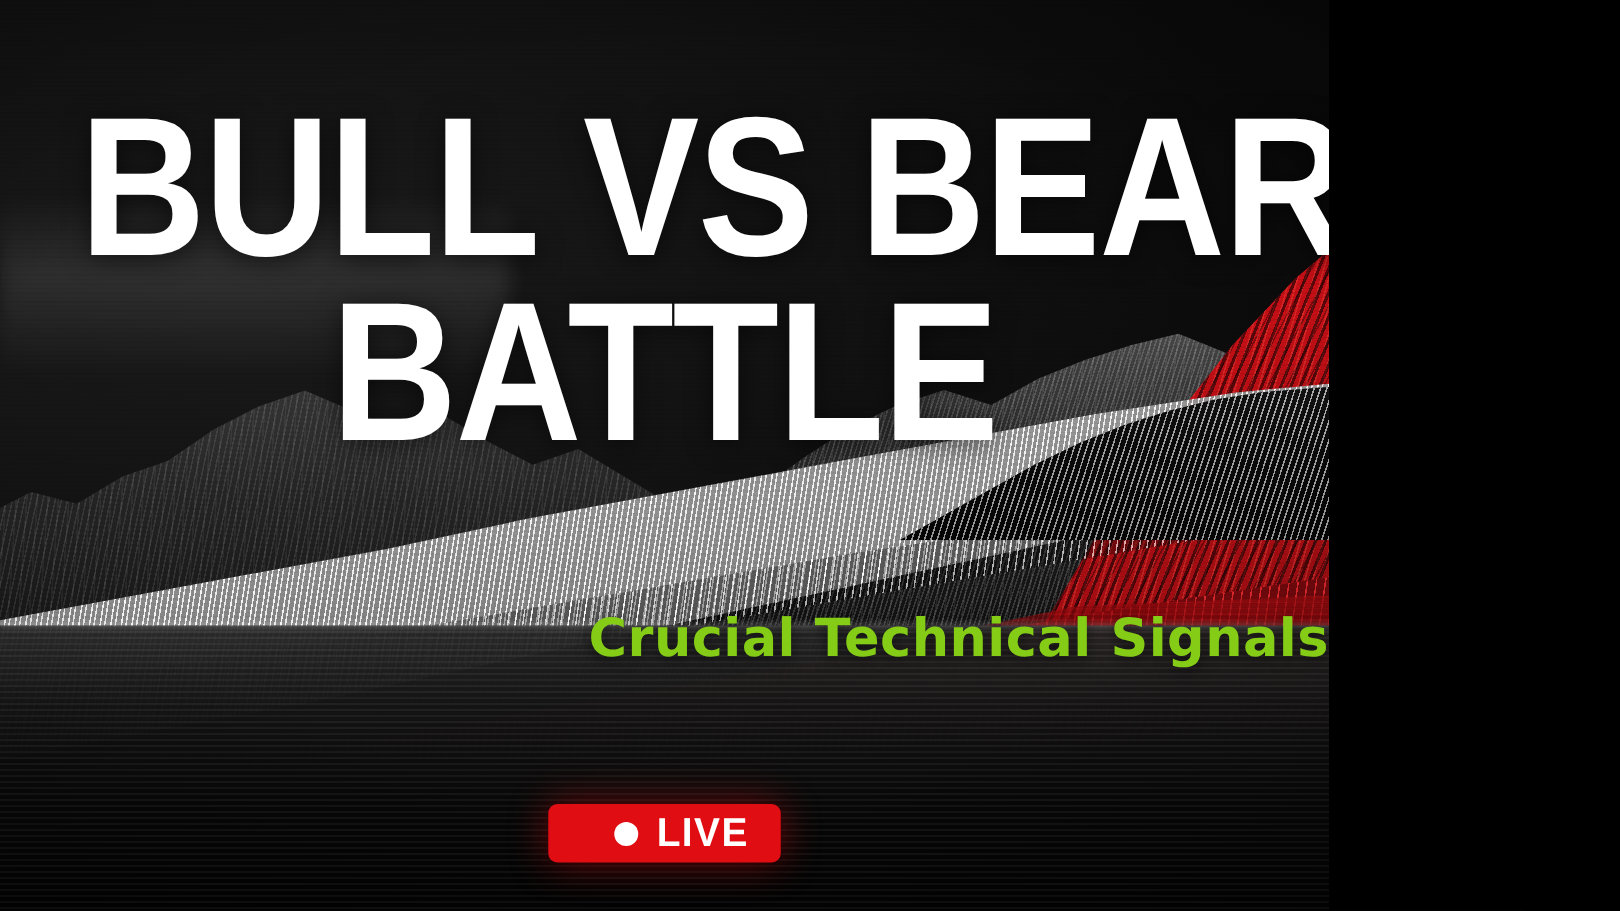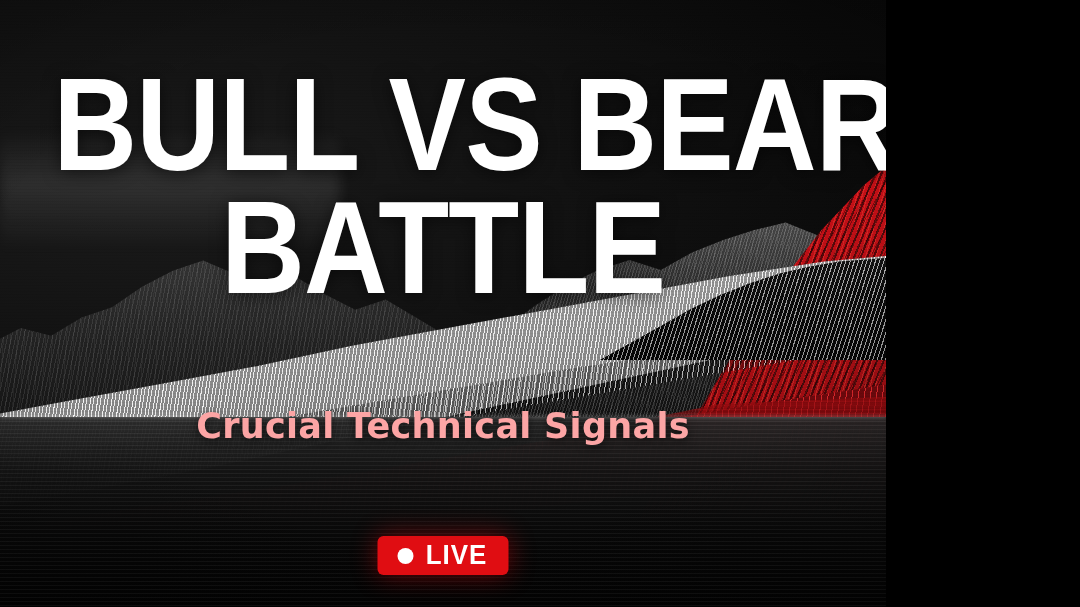--- a/index.html
+++ b/index.html
@@ -178,40 +178,41 @@
     position:absolute;left:600px;top:240px;width:300px;height:120px;
     background:
       repeating-linear-gradient(108deg, rgba(255,255,255,0.55) 0px, rgba(255,255,255,0.55) 1px, rgba(0,0,0,0.75) 1px, rgba(0,0,0,0.75) 4px),
       linear-gradient(180deg,#555 0%,#2a2a2a 45%,#121212 100%);
     clip-path: polygon(0% 100%, 10% 86%, 20% 72%, 30% 58%, 40% 46%, 50% 36%, 60% 28%, 70% 22%, 80% 18%, 90% 16%, 100% 14%, 100% 100%);
     pointer-events:none;
   }
 
   .subtitle{
     position:absolute;left:0;right:0;top:406px;
-    text-align:center;
-    color:#fca5a5;
+    text-align:right;
+    color:#84cc16;
     font-family:"DejaVu Sans", sans-serif;
     font-weight:700;
     font-size:35px;
     letter-spacing:.3px;
     text-shadow:0 2px 10px rgba(0,0,0,.6);
     white-space:nowrap;
   }
 
   
   .live-badge{
     position:absolute;left:50%;top:536px;
     transform:translateX(-50%);
     width:131px;height:39px;
     border-radius:6px;
     background:#e00d12;
     display:flex;align-items:center;justify-content:center;
     gap:11px;
     box-shadow:0 0 26px rgba(224,13,18,.45), 0 2px 6px rgba(0,0,0,.5);
+    padding-left:24px;
   }
   .live-dot{
     width:16px;height:16px;border-radius:50%;background:#fff;flex:0 0 auto;
   }
   .live-label{
     color:#fff;
     font-family:"Liberation Sans", sans-serif;
     font-weight:700;
     font-size:27px;
     letter-spacing:1px;

